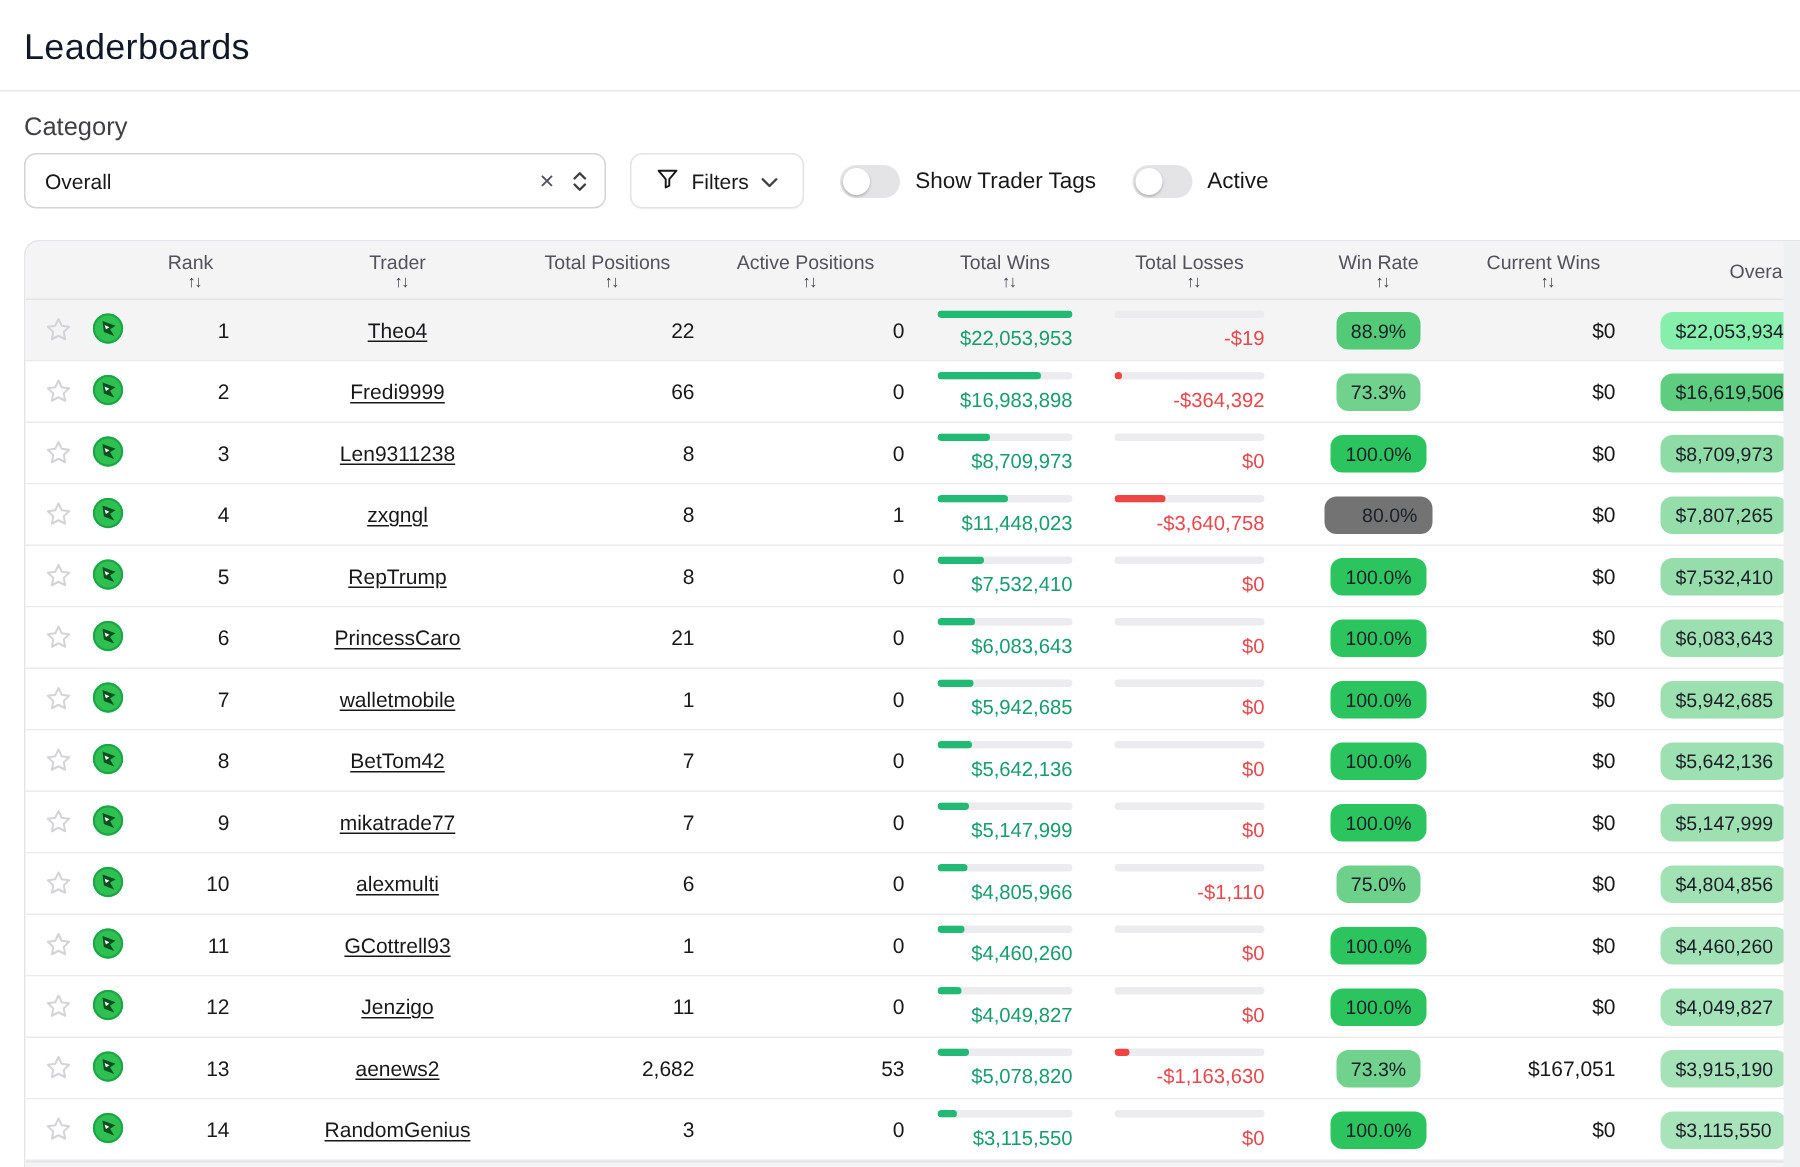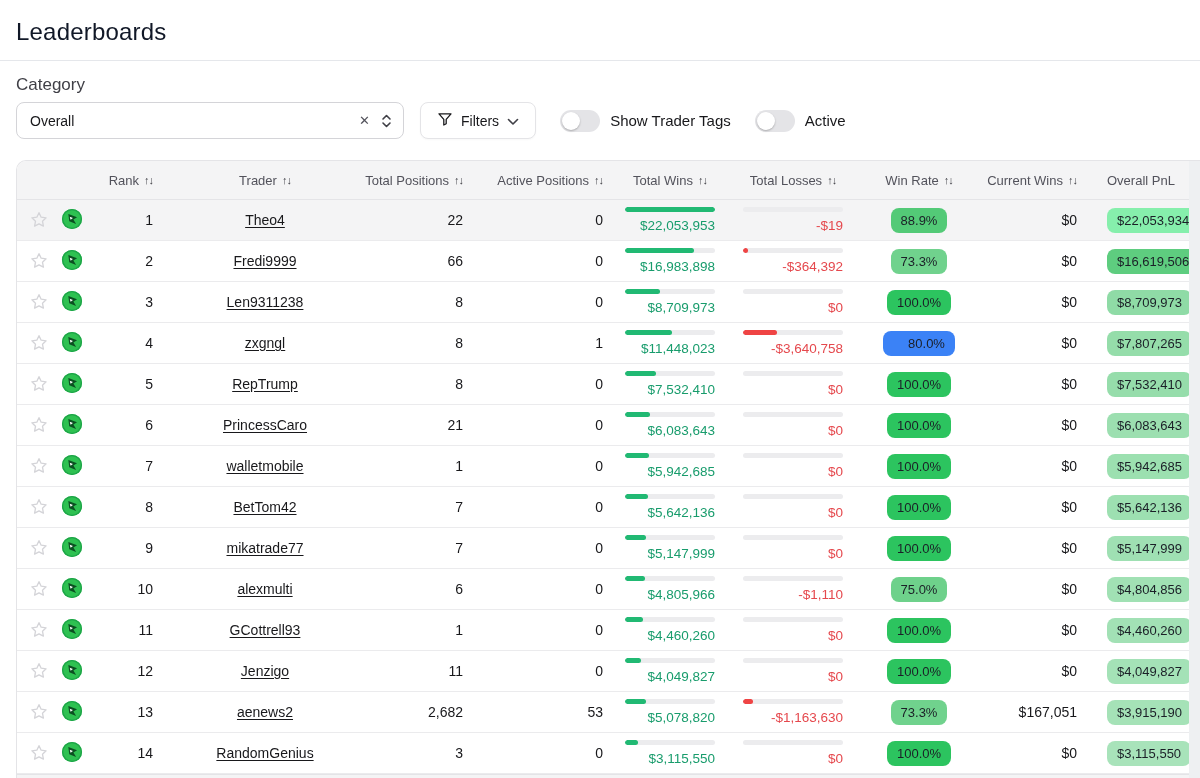--- a/index.html
+++ b/index.html
@@ -29,21 +29,21 @@
     background:#fff; box-shadow:0 1px 2px rgba(0,0,0,.25); }
   .toggle-label { font-size:15px; color:#18181b; margin-right:14px; }
 
   
   .table-wrap { position:absolute; left:16px; top:160px; width:1184px; height:618px;
     overflow:hidden; border:1px solid #e4e4e7; border-right:none; border-bottom:none;
     border-radius:10px 0 0 0; background:#fff; }
   .grid { display:grid; grid-template-columns:44px 40px 58px 188px 124px 140px 118px 128px 124px 96px 190px;
     width:1250px; align-items:center; }
   .thead { height:39px; background:#f4f4f5; border-bottom:1px solid #e4e4e7; }
-  .hcell { display:flex; align-items:center; font-size:13px; color:#52525b; white-space:nowrap; cursor:pointer; }
+  .hcell { display:flex; align-items:center; font-size:13px; color:#52525b; white-space:nowrap; cursor:pointer;flex-direction:column; }
   .sort { font-size:11px; letter-spacing:-1px; color:#3f3f46; margin-left:5px; }
   .row { height:41px; background:#fff; border-bottom:1px solid #ebebed; }
   .row.hl { background:#f4f4f5; }
   .cell { display:flex; align-items:center; height:100%; font-size:14px; white-space:nowrap; }
 
   .col-star { justify-content:center; }
   .col-avatar { justify-content:flex-start; }
   .col-rank { justify-content:flex-end; padding-right:6px; }
   .col-trader { justify-content:center; padding-left:24px; }
   .col-total_positions, .col-active_positions { justify-content:flex-end; padding-right:8px; }
@@ -327,21 +327,21 @@
         </div>
         <div class="cell col-total_losses">
           <div class="meter loss">
             <div class="track">
               <div class="fill loss" style="width: 34%;"></div>
             </div>
             <div class="amt loss">-$3,640,758</div>
           </div>
         </div>
         <div class="cell col-win_rate">
-          <span class="badge" style="background: #3b82f6; padding-left: 25px;">80.0%</span>
+          <span class="badge" style="background: #737373; padding-left: 25px;">80.0%</span>
         </div>
         <div class="cell col-current_value">$0</div>
         <div class="cell col-overall_pnl">
           <span class="badge" style="background: rgb(149, 221, 170);">$7,807,265</span>
         </div>
       </div>
       <div class="grid row">
         <div class="cell col-star">
           <div class="star-btn">
             <svg width="20" height="20" viewBox="0 0 24 24" fill="none" stroke="#d4d4d8" stroke-width="1.6" stroke-linejoin="round">

